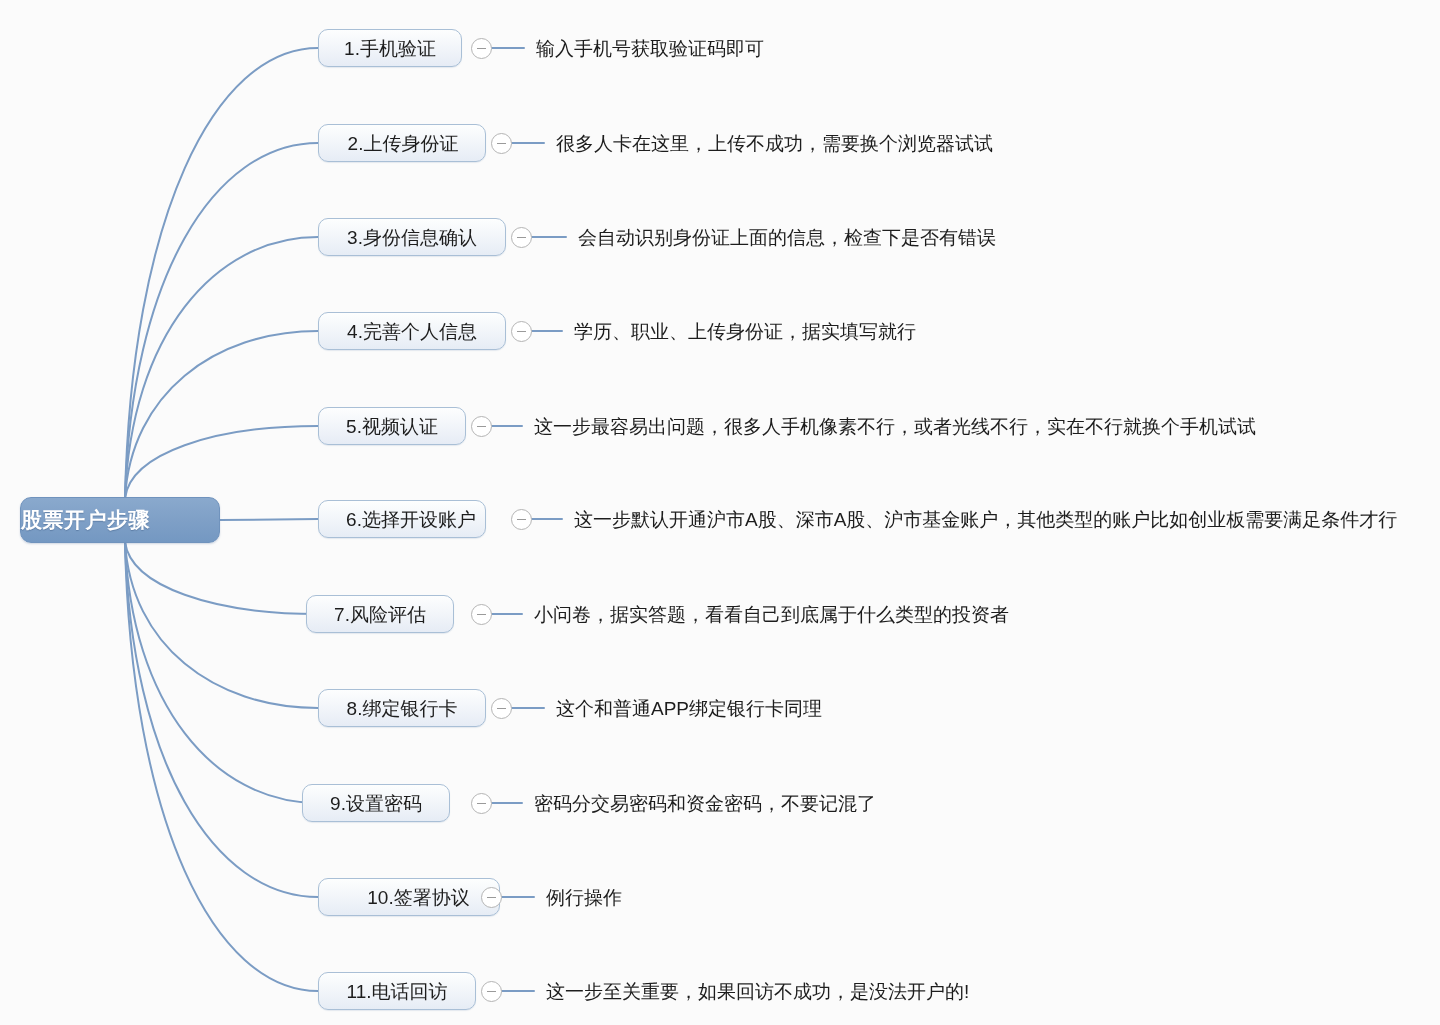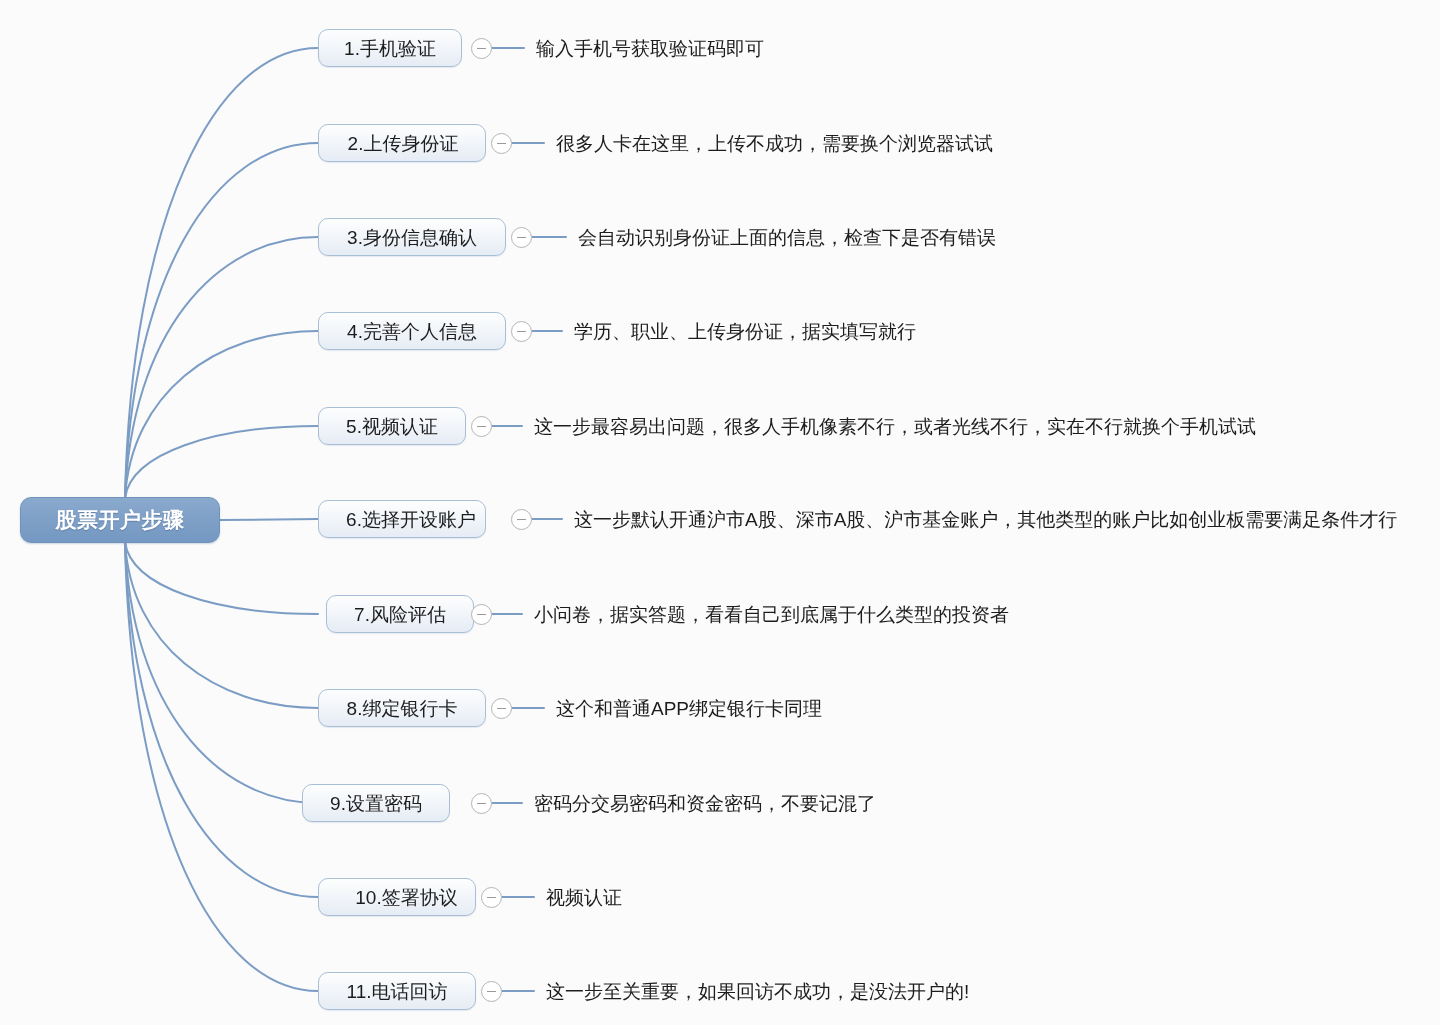--- a/index.html
+++ b/index.html
@@ -33,21 +33,21 @@
     left: 20px;
     top: 497px;
     width: 200px;
     height: 46px;
     box-sizing: border-box;
     border-radius: 11px;
     background: linear-gradient(180deg, #8aa9cd 0%, #7e9fc6 55%, #7498c2 100%);
     border: 1px solid #7093bd;
     display: flex;
     align-items: center;
-    justify-content: center;
+    justify-content: flex-start;
     box-shadow: 0 1px 2px rgba(90,120,160,0.28);
   }
   .root-label {
     color: #ffffff;
     font-size: 21px;
     font-weight: bold;
     letter-spacing: 0.5px;
     text-shadow: 0 1px 1px rgba(70,100,140,0.55);
     white-space: nowrap;
   }
@@ -169,48 +169,48 @@
         <span class="minus"></span>
       </div>
       <div class="leaf-text" style="left: 534px; top: 426px;">这一步最容易出问题，很多人手机像素不行，或者光线不行，实在不行就换个手机试试</div>
       <div class="topic-node" style="left: 318px; top: 500px; width: 168px; padding-left: 32px;">
         <span class="topic-label">6.选择开设账户</span>
       </div>
       <div class="collapse-toggle" style="left: 511px; top: 509px;">
         <span class="minus"></span>
       </div>
       <div class="leaf-text" style="left: 574px; top: 519px;">这一步默认开通沪市A股、深市A股、沪市基金账户，其他类型的账户比如创业板需要满足条件才行</div>
-      <div class="topic-node" style="left: 326px; top: 595px; width: 148px;">
+      <div class="topic-node" style="left: 306px; top: 595px; width: 148px;">
         <span class="topic-label">7.风险评估</span>
       </div>
       <div class="collapse-toggle" style="left: 471px; top: 604px;">
         <span class="minus"></span>
       </div>
       <div class="leaf-text" style="left: 534px; top: 614px;">小问卷，据实答题，看看自己到底属于什么类型的投资者</div>
       <div class="topic-node" style="left: 318px; top: 689px; width: 168px;">
         <span class="topic-label">8.绑定银行卡</span>
       </div>
       <div class="collapse-toggle" style="left: 491px; top: 698px;">
         <span class="minus"></span>
       </div>
       <div class="leaf-text" style="left: 556px; top: 708px;">这个和普通APP绑定银行卡同理</div>
       <div class="topic-node" style="left: 302px; top: 784px; width: 148px;">
         <span class="topic-label">9.设置密码</span>
       </div>
       <div class="collapse-toggle" style="left: 471px; top: 793px;">
         <span class="minus"></span>
       </div>
       <div class="leaf-text" style="left: 534px; top: 803px;">密码分交易密码和资金密码，不要记混了</div>
-      <div class="topic-node" style="left: 318px; top: 878px; width: 158px; padding-left: 33px;">
+      <div class="topic-node" style="left: 318px; top: 878px; width: 182px; padding-left: 33px;">
         <span class="topic-label">10.签署协议</span>
       </div>
       <div class="collapse-toggle" style="left: 481px; top: 887px;">
         <span class="minus"></span>
       </div>
-      <div class="leaf-text" style="left: 546px; top: 897px;">视频认证</div>
+      <div class="leaf-text" style="left: 546px; top: 897px;">例行操作</div>
       <div class="topic-node" style="left: 318px; top: 972px; width: 158px;">
         <span class="topic-label">11.电话回访</span>
       </div>
       <div class="collapse-toggle" style="left: 481px; top: 981px;">
         <span class="minus"></span>
       </div>
       <div class="leaf-text" style="left: 546px; top: 991px;">这一步至关重要，如果回访不成功，是没法开户的!</div>
     </div>
 
 </div>

